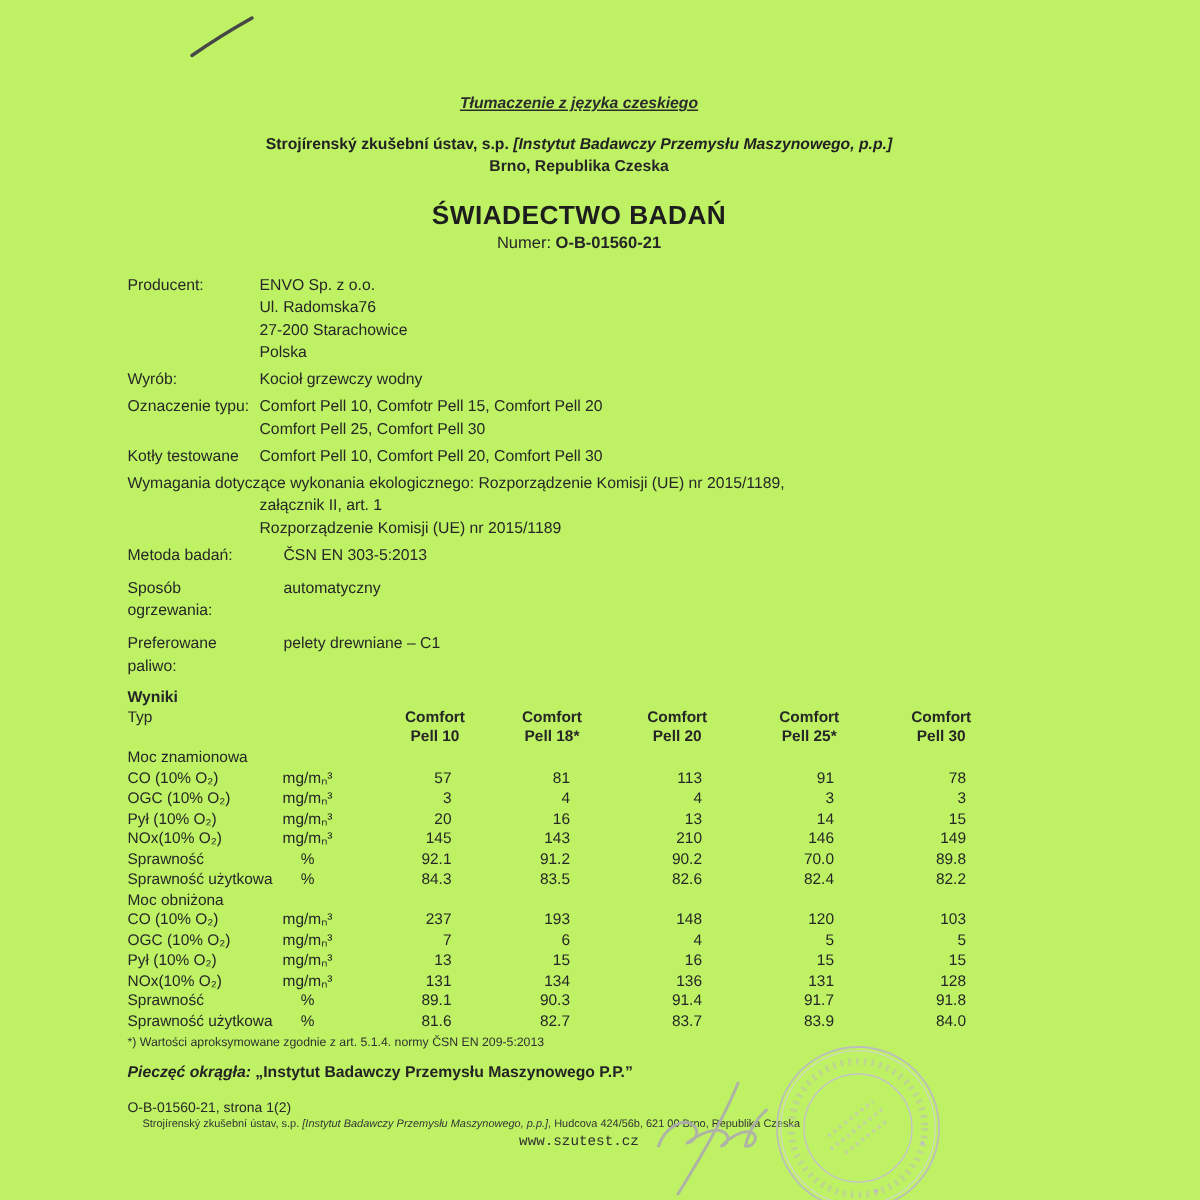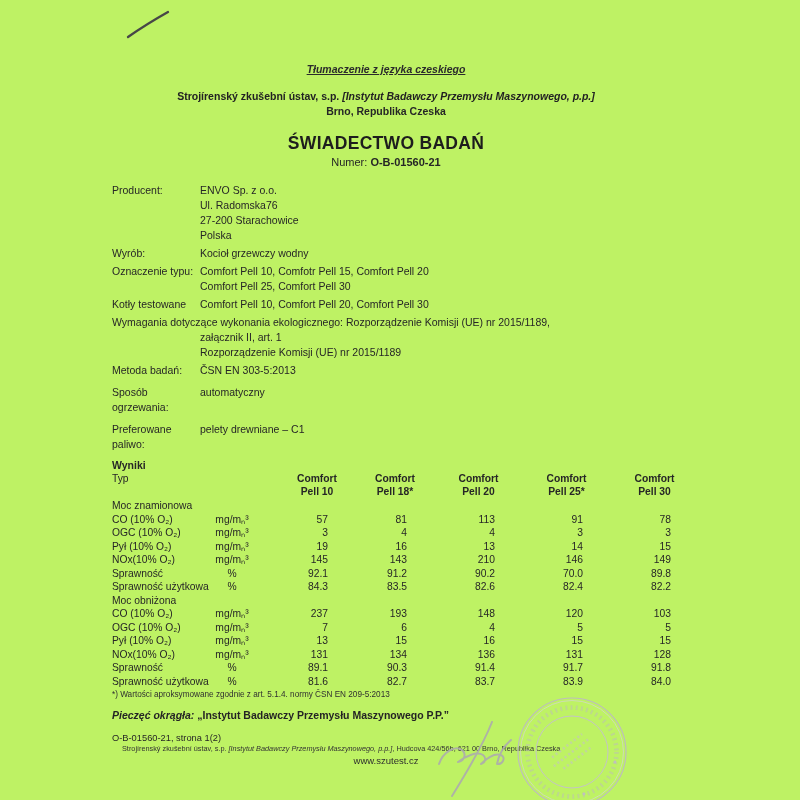--- a/index.html
+++ b/index.html
@@ -7,42 +7,42 @@
         font-family:"Liberation Sans",sans-serif;color:#262626;}
   .content{position:absolute;left:0;top:62px;width:772px;font-size:10.5px;line-height:15px;}
   .c{text-align:center;}
   .tr-note{font-style:italic;font-weight:600;text-decoration:underline;color:#2b2b2b;}
   .inst{margin-top:12px;font-weight:700;color:#222;}
   .inst .it{font-style:italic;font-weight:600;}
   .city{font-weight:700;}
   .title{margin-top:14px;font-size:17.5px;font-weight:700;line-height:21px;letter-spacing:.3px;color:#1d1d1d;}
   .num{font-size:11px;line-height:16px;}
   .b{font-weight:700;}
-  .body-left{margin-left:112px;margin-top:13px;}
+  .body-left{margin-left:85px;margin-top:13px;}
   .frow{display:flex;margin-bottom:3px;}
-  .frow.g7{margin-bottom:7px;}
+  .frow.g7{margin-bottom:7px;gap:16px;}
   .flab{width:88px;flex:none;}
   .req{margin-bottom:3px;}
   .req .ind{margin-left:88px;}
   .wyniki{font-weight:700;line-height:13px;margin-top:3px;}
   .rtable{font-size:10.3px;}
   .trow{display:grid;grid-template-columns:68px 50px 50px 52px 61px 61px 61px;line-height:13.5px;gap:27px;}
   .thead{line-height:13px;margin-bottom:1px;}
   .h{text-align:center;font-weight:700;position:relative;left:8px;}
   .sect{line-height:13.5px;}
   .l{white-space:nowrap;}
   .u{text-align:center;}
   .v{text-align:right;padding-right:6px;}
   .footnote{font-size:8.2px;line-height:10px;margin-top:2px;color:#303030;}
   .stampline{margin-top:8px;font-size:10.5px;font-weight:700;color:#242424;}
   .stampline .bi{font-style:italic;}
   .fdoc{margin-top:10px;font-size:9.3px;line-height:11px;}
   .fsmall{font-size:7.3px;line-height:10px;margin-left:10px;color:#333;}
   .fsmall .it{font-style:italic;}
-  .www{font-size:9.5px;line-height:13px;margin-top:0;color:#2e2e2e;}
+  .www{font-size:9.5px;line-height:13px;margin-top:0;color:#2e2e2e;font-family:Liberation Mono, monospace;}
   .decor{position:absolute;pointer-events:none;}
 </style>
 </head>
 <body>
 
 <div class="page">
 
   <svg class="decor" style="left:118px;top:4px;" width="62" height="42" viewBox="0 0 62 42">
     <path d="M10 33 C 20 26, 34 17, 50 8" fill="none" stroke="#474747" stroke-width="2.3" stroke-linecap="round"></path>
   </svg>
@@ -167,21 +167,21 @@
             <div class="u">mg/mₙ³</div>
             <div class="v">3</div>
             <div class="v">4</div>
             <div class="v">4</div>
             <div class="v">3</div>
             <div class="v">3</div>
           </div>
           <div class="trow">
             <div class="l">Pył (10% O₂)</div>
             <div class="u">mg/mₙ³</div>
-            <div class="v">19</div>
+            <div class="v">20</div>
             <div class="v">16</div>
             <div class="v">13</div>
             <div class="v">14</div>
             <div class="v">15</div>
           </div>
           <div class="trow">
             <div class="l">NOx(10% O₂)</div>
             <div class="u">mg/mₙ³</div>
             <div class="v">145</div>
             <div class="v">143</div>

